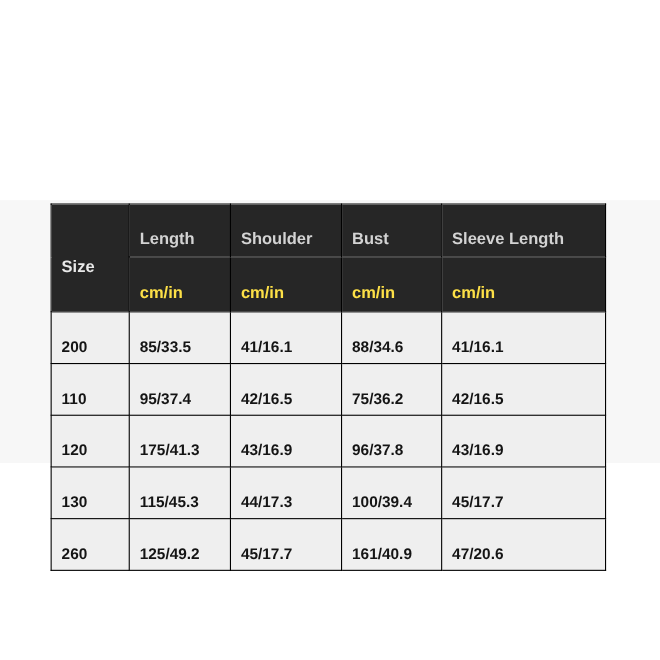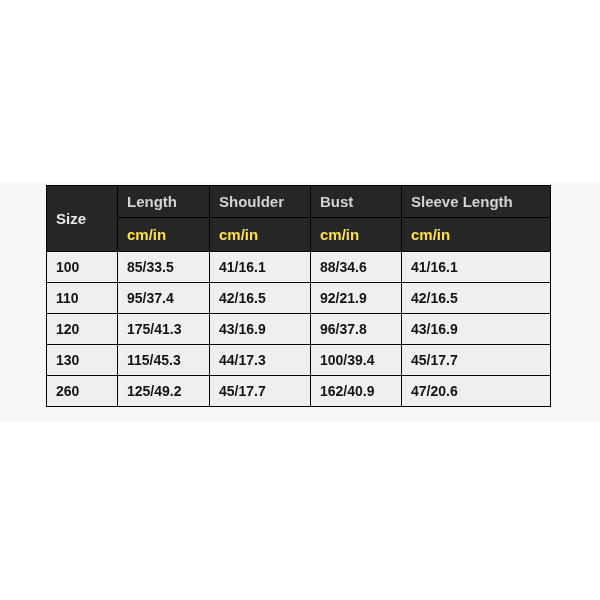--- a/index.html
+++ b/index.html
@@ -31,21 +31,21 @@
   .size-chart col.c-size     { width: 71px; }
   .size-chart col.c-length   { width: 92px; }
   .size-chart col.c-shoulder { width: 101px; }
   .size-chart col.c-bust     { width: 91px; }
   .size-chart col.c-sleeve   { width: 149px; }
 
   .size-chart th, .size-chart td {
     border: 1.5px solid #000000;
     text-align: left;
     vertical-align: middle;
-    padding: 0 0 0 9px;
+    padding: 16px 0 0 9px;
     white-space: nowrap;
     overflow: hidden;
   }
   .size-chart thead th {
     background: #262626;
     font-weight: bold;
   }
   .size-chart th.size-head {
     color: #e9e9e9;
     font-size: 15px;
@@ -92,48 +92,48 @@
     </tr>
     <tr class="unit-row">
       <th>cm/in</th>
       <th>cm/in</th>
       <th>cm/in</th>
       <th>cm/in</th>
     </tr>
   </thead>
   <tbody>
     <tr>
-      <td>100</td>
+      <td>200</td>
       <td>85/33.5</td>
       <td>41/16.1</td>
       <td>88/34.6</td>
       <td>41/16.1</td>
     </tr>
     <tr>
       <td>110</td>
       <td>95/37.4</td>
       <td>42/16.5</td>
-      <td>92/21.9</td>
+      <td>75/36.2</td>
       <td>42/16.5</td>
     </tr>
     <tr>
       <td>120</td>
       <td>175/41.3</td>
       <td>43/16.9</td>
       <td>96/37.8</td>
       <td>43/16.9</td>
     </tr>
     <tr>
       <td>130</td>
       <td>115/45.3</td>
       <td>44/17.3</td>
       <td>100/39.4</td>
       <td>45/17.7</td>
     </tr>
     <tr>
       <td>260</td>
       <td>125/49.2</td>
       <td>45/17.7</td>
-      <td>162/40.9</td>
+      <td>161/40.9</td>
       <td>47/20.6</td>
     </tr>
   </tbody>
 </table>
 
 </body></html>

